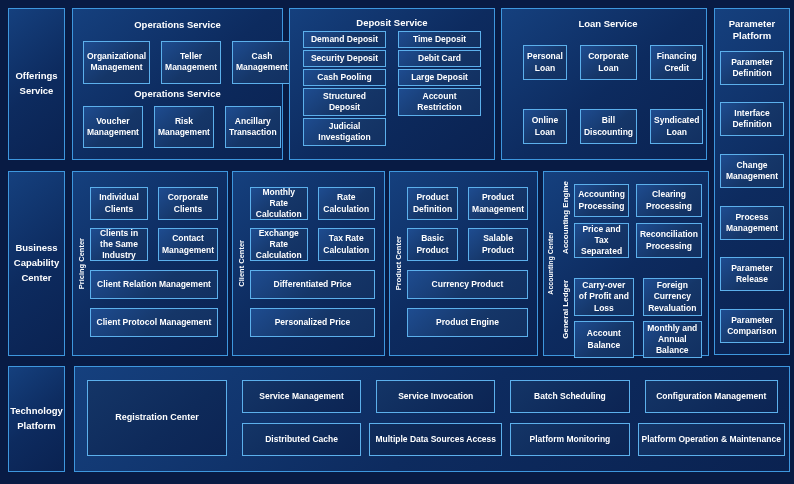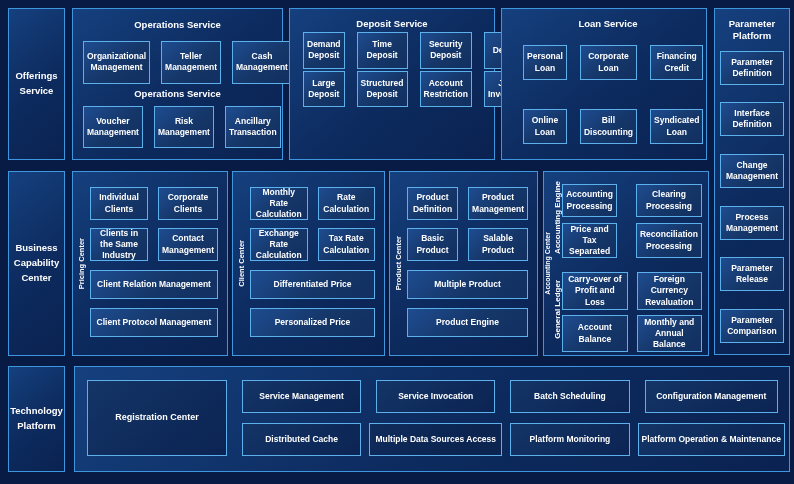--- a/index.html
+++ b/index.html
@@ -47,21 +47,21 @@
   
   .ops-inner { display: flex; flex-direction: column; height: 100%; padding: 7px 10px 11px; }
   .ops-title { height: 18px; margin-bottom: 7px; }
   .ops-row { flex: 1; display: flex; gap: 11px; }
   .ops-row .box { flex: 1; }
   .ops-sub { height: 16px; margin: 3px 0; }
 
   
   .dep-inner { display: flex; flex-direction: column; height: 100%; padding: 7px 13px 13px; }
   .dep-title { height: 16px; }
-  .dep-grid { flex: 1; display: grid; grid-template-columns: repeat(5, 1fr); grid-template-rows: repeat(3, 1fr); gap: 2px 12px; }
+  .dep-grid { flex: 1; display: grid; grid-template-columns: repeat(2, 1fr); grid-template-rows: repeat(3, 1fr); gap: 2px 12px; }
 
   
   .loan-inner { display: flex; flex-direction: column; height: 100%; padding: 7px 13px 15px; }
   .loan-title { height: 16px; margin-bottom: 13px; }
   .loan-grid { flex: 1; display: grid; grid-template-columns: repeat(3, 1fr); grid-template-rows: 1fr 1fr; gap: 29px 13px; }
 
   
   .param-inner { display: flex; flex-direction: column; height: 100%; padding: 9px 5px 11px; }
   .param-title { margin-bottom: 8px; }
   .param-stack { flex: 1; display: flex; flex-direction: column; justify-content: space-between; }
@@ -76,21 +76,21 @@
   .wide-box { height: 33px; margin-bottom: 9px; }
 
   
   .acc-inner { display: flex; height: 100%; padding: 0 6px 0 0; }
   .acc-strip1 { width: 14px; display: flex; align-items: center; justify-content: center; }
   .acc-strip1 .vtext { font-size: 7px; }
   .acc-strip2 { width: 18px; display: flex; flex-direction: column; }
   .acc-strip2 > div { flex: 1; display: flex; align-items: center; justify-content: center; }
   .acc-strip2 .vtext { font-size: 8px; }
   .acc-content { flex: 1; display: flex; flex-direction: column; padding: 12px 0 8px; }
-  .acc-grid1 { display: grid; grid-template-columns: 1fr 1fr; grid-template-rows: 33px 35px; gap: 6px 19px; margin-bottom: 14px; }
+  .acc-grid1 { display: grid; grid-template-columns: 1fr 1fr; grid-template-rows: 33px 35px; gap: 6px 7px; margin-bottom: 20px; }
   .acc-grid2 { display: grid; grid-template-columns: 1fr 1fr; grid-template-rows: 38px 37px; gap: 5px 9px; }
 
   
   .bottom-inner { display: flex; height: 100%; padding: 13px 11px 15px 12px; gap: 15px; align-items: stretch; }
   .reg-box { width: 140px; font-size: 9px; }
   .bcol { flex: 1; display: flex; flex-direction: column; gap: 10px; }
   .bcol .box { flex: 1; }
   .expand { margin-left: -7px; margin-right: -7px; }
 </style>
 </head>
@@ -211,21 +211,21 @@
       <div class="mid-strip">
           <span class="vtext">Product Center</span>
         </div>
       <div class="mid-content">
         <div class="mid-grid">
           <div class="box">Product Definition</div>
           <div class="box">Product Management</div>
           <div class="box">Basic Product</div>
           <div class="box">Salable Product</div>
         </div>
-        <div class="box wide-box">Multiple Product</div>
+        <div class="box wide-box">Currency Product</div>
         <div class="box wide-box">Product Engine</div>
       </div>
     </div>
   </div>
 
   <div class="panel" style="left:543px; top:171px; width:166px; height:185px;">
     <div class="acc-inner">
       <div class="acc-strip1">
           <span class="vtext">Accounting Center</span>
         </div>

